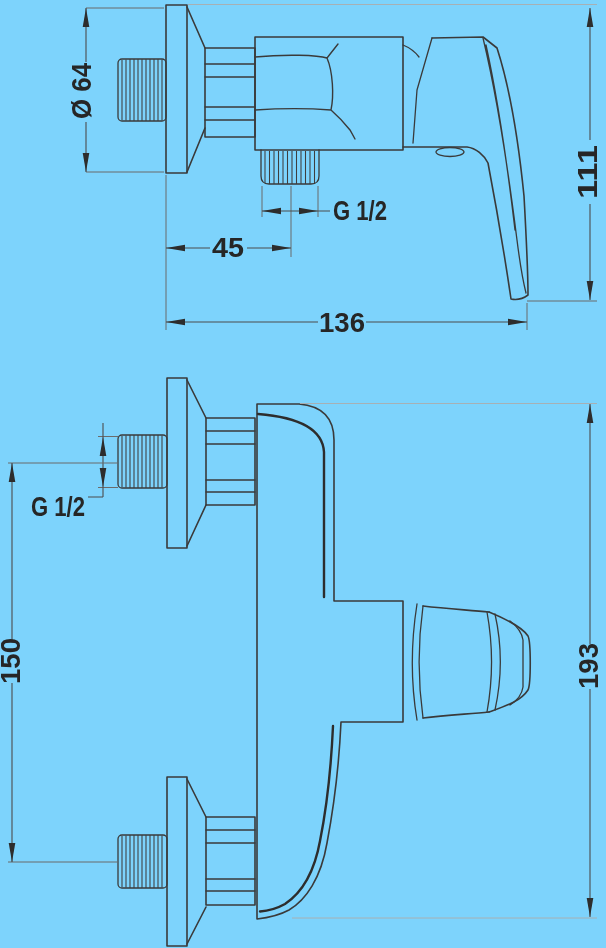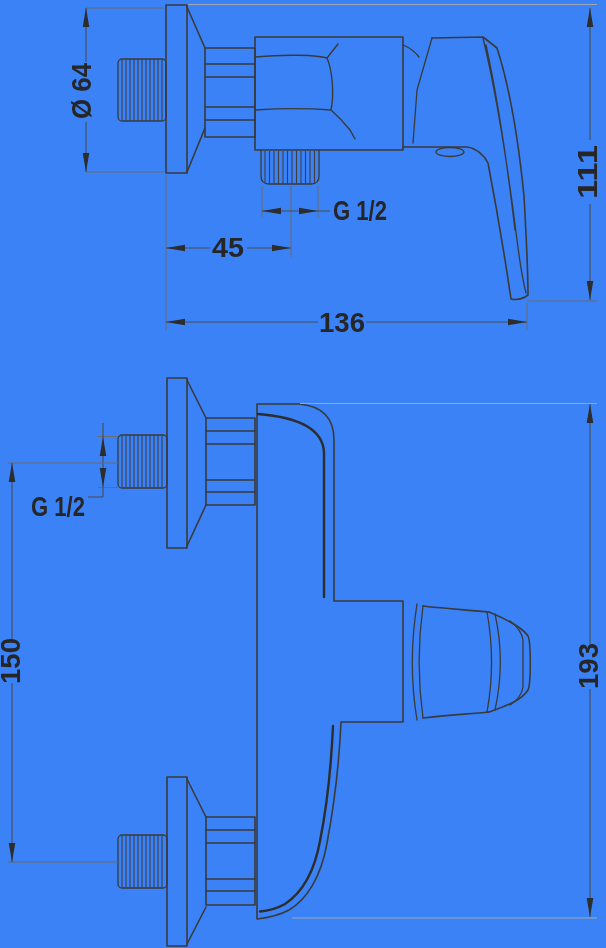--- a/index.html
+++ b/index.html
@@ -1,16 +1,16 @@
 <!DOCTYPE html>
 <html><head>
 <meta charset="utf-8">
 <style>
   html,body{margin:0;padding:0;background:#ffffff;width:606px;height:948px;overflow:hidden;}
-  .canvas{width:606px;height:948px;background:#3b82f6;position:relative;}
+  .canvas{width:606px;height:948px;background:#7dd3fc;position:relative;}
   svg{display:block;}
   .outline{fill:none;stroke:#3a3a3a;stroke-width:1.6;stroke-linejoin:round;stroke-linecap:round;}
   .outline2{fill:none;stroke:#3a3a3a;stroke-width:1.3;stroke-linejoin:round;stroke-linecap:round;}
   .thick{fill:none;stroke:#2d2d2d;stroke-width:2.4;stroke-linecap:round;}
   .rib{fill:none;stroke:#3e3e3e;stroke-width:1.05;}
   .seam{fill:none;stroke:#3a3a3a;stroke-width:1.4;stroke-linecap:round;}
   .dim{fill:none;stroke:#4d4d4d;stroke-width:1.1;}
   .ext{fill:none;stroke:#6b6b6b;stroke-width:1;}
   .ext-faint{fill:none;stroke:#ababab;stroke-width:0.9;}
   .arrow{fill:#2d2d2d;stroke:none;}

